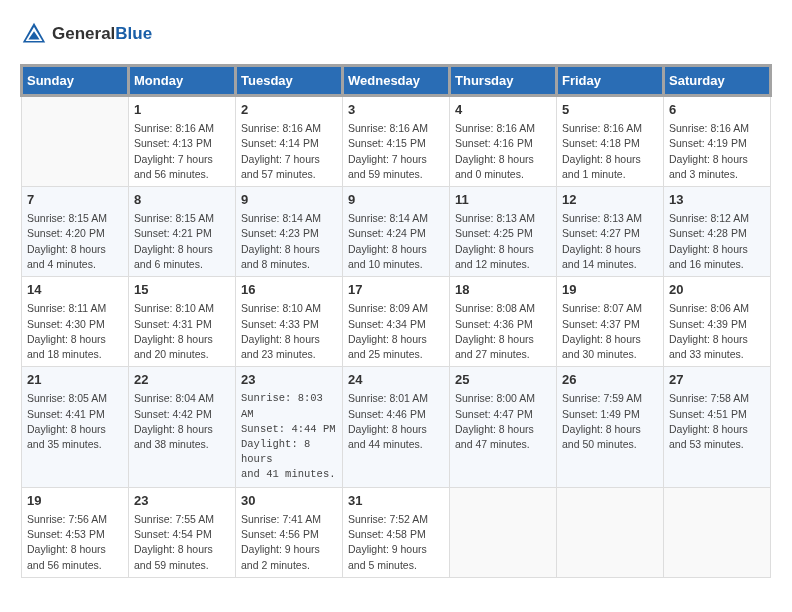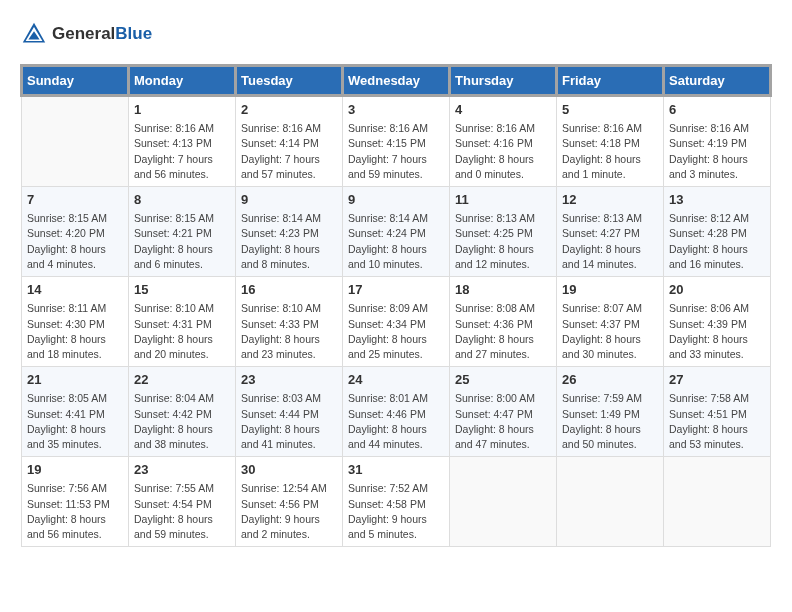--- a/index.html
+++ b/index.html
@@ -268,21 +268,21 @@
         </td>
         <td>
           <span class="day-number">22</span>
           <div class="day-info" style="white-space: pre-line;">Sunrise: 8:04 AM
 Sunset: 4:42 PM
 Daylight: 8 hours
 and 38 minutes.</div>
         </td>
         <td>
           <span class="day-number">23</span>
-          <div class="day-info" style="white-space: pre-line;">Sunrise: 8:03 AM
+          <div class="day-info" style="white-space: pre-line; font-family: Liberation Mono, monospace;">Sunrise: 8:03 AM
 Sunset: 4:44 PM
 Daylight: 8 hours
 and 41 minutes.</div>
         </td>
         <td>
           <span class="day-number">24</span>
           <div class="day-info" style="white-space: pre-line;">Sunrise: 8:01 AM
 Sunset: 4:46 PM
 Daylight: 8 hours
 and 44 minutes.</div>
@@ -306,34 +306,34 @@
           <div class="day-info" style="white-space: pre-line;">Sunrise: 7:58 AM
 Sunset: 4:51 PM
 Daylight: 8 hours
 and 53 minutes.</div>
         </td>
       </tr>
       <tr>
         <td>
           <span class="day-number">19</span>
           <div class="day-info" style="white-space: pre-line;">Sunrise: 7:56 AM
-Sunset: 11:53 PM
+Sunset: 4:53 PM
 Daylight: 8 hours
 and 56 minutes.</div>
         </td>
         <td>
           <span class="day-number">23</span>
           <div class="day-info" style="white-space: pre-line;">Sunrise: 7:55 AM
 Sunset: 4:54 PM
 Daylight: 8 hours
 and 59 minutes.</div>
         </td>
         <td>
           <span class="day-number">30</span>
-          <div class="day-info" style="white-space: pre-line;">Sunrise: 12:54 AM
+          <div class="day-info" style="white-space: pre-line;">Sunrise: 7:41 AM
 Sunset: 4:56 PM
 Daylight: 9 hours
 and 2 minutes.</div>
         </td>
         <td>
           <span class="day-number">31</span>
           <div class="day-info" style="white-space: pre-line;">Sunrise: 7:52 AM
 Sunset: 4:58 PM
 Daylight: 9 hours
 and 5 minutes.</div>

